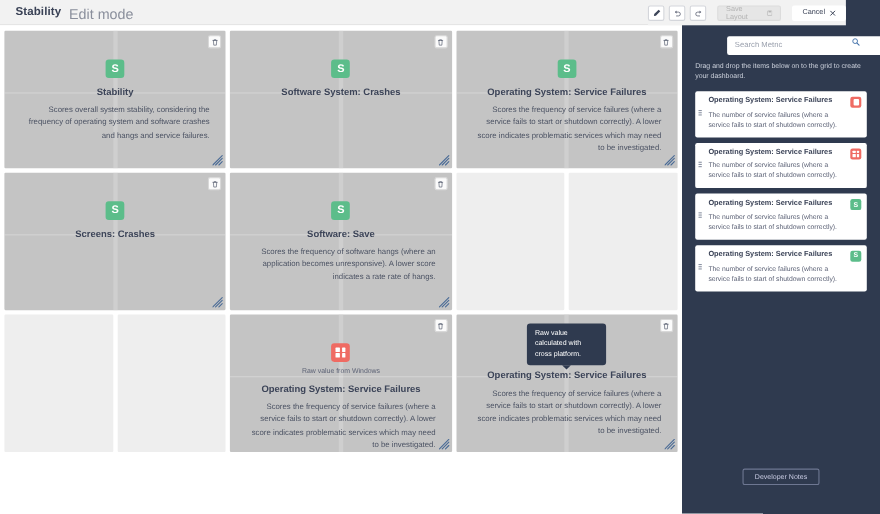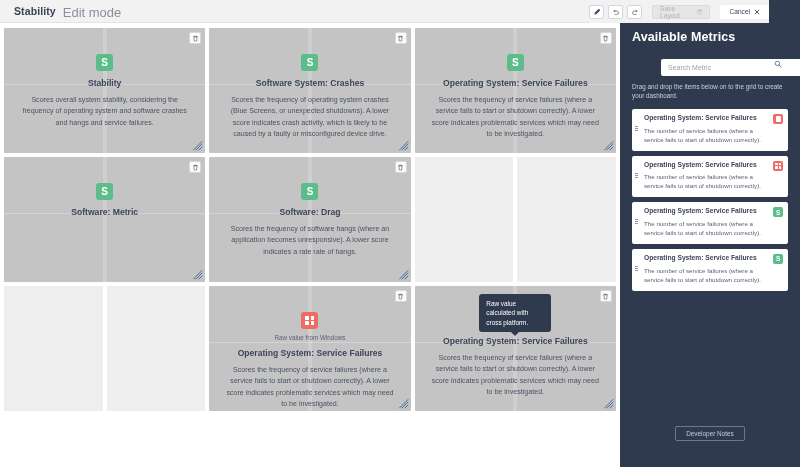--- a/index.html
+++ b/index.html
@@ -180,21 +180,21 @@
     color: #3c4458;
     margin-top: 7px;
     text-align: center;
     line-height: 1.25;
   }
 
   .widget-desc {
     font-size: 7.1px;
     color: #4b5263;
     line-height: 1.62;
-    text-align: center;
+    text-align: right;
     margin-top: 6px;
     padding: 0 12px;
     max-width: 196px;
   }
 
   
   .tooltip {
     position: absolute;
     background: #2f3a4f;
     color: #ffffff;
@@ -448,21 +448,20 @@
             <div class="widget-trash">
               <svg viewBox="0 0 16 16">
                 <path d="M3.5 4h9M6 4V2.6h4V4M4.6 4.8l.7 9h5.4l.7-9" fill="none" stroke="#4a5265" stroke-width="1.3" stroke-linecap="round"></path>
               </svg>
             </div>
             <div class="widget-body">
               <div class="badge green">
                 <span>S</span>
               </div>
               <div class="widget-title">Software System: Crashes</div>
-              <div class="widget-desc">Scores the frequency of operating system crashes (Blue Screens, or unexpected shutdowns). A lower score indicates crash activity, which is likely to be caused by a faulty or misconfigured device drive.</div>
             </div>
             <div class="widget-resize">
               <svg viewBox="0 0 10 10" width="10" height="10">
                 <path d="M9 3L3 9M9 6L6 9M9 0.5L0.5 9" stroke="#4a6b96" stroke-width="1" stroke-linecap="round"></path>
               </svg>
             </div>
           </div>
           <div class="widget">
             <div class="widget-trash">
               <svg viewBox="0 0 16 16">
@@ -485,39 +484,39 @@
           <div class="widget">
             <div class="widget-trash">
               <svg viewBox="0 0 16 16">
                 <path d="M3.5 4h9M6 4V2.6h4V4M4.6 4.8l.7 9h5.4l.7-9" fill="none" stroke="#4a5265" stroke-width="1.3" stroke-linecap="round"></path>
               </svg>
             </div>
             <div class="widget-body">
               <div class="badge green">
                 <span>S</span>
               </div>
-              <div class="widget-title">Software: Metric</div>
+              <div class="widget-title">Screens: Crashes</div>
             </div>
             <div class="widget-resize">
               <svg viewBox="0 0 10 10" width="10" height="10">
                 <path d="M9 3L3 9M9 6L6 9M9 0.5L0.5 9" stroke="#4a6b96" stroke-width="1" stroke-linecap="round"></path>
               </svg>
             </div>
           </div>
           <div class="widget">
             <div class="widget-trash">
               <svg viewBox="0 0 16 16">
                 <path d="M3.5 4h9M6 4V2.6h4V4M4.6 4.8l.7 9h5.4l.7-9" fill="none" stroke="#4a5265" stroke-width="1.3" stroke-linecap="round"></path>
               </svg>
             </div>
             <div class="widget-body">
               <div class="badge green">
                 <span>S</span>
               </div>
-              <div class="widget-title">Software: Drag</div>
+              <div class="widget-title">Software: Save</div>
               <div class="widget-desc">Scores the frequency of software hangs (where an application becomes unresponsive). A lower score indicates a rate rate of hangs.</div>
             </div>
             <div class="widget-resize">
               <svg viewBox="0 0 10 10" width="10" height="10">
                 <path d="M9 3L3 9M9 6L6 9M9 0.5L0.5 9" stroke="#4a6b96" stroke-width="1" stroke-linecap="round"></path>
               </svg>
             </div>
           </div>
           <div class="cell-empty"></div>
           <div class="cell-empty"></div>
@@ -603,21 +602,20 @@
 
       <div class="btn-cancel">
         <span>Cancel</span>
         <svg viewBox="0 0 16 16" width="6" height="6">
           <path d="M3 3l10 10M13 3L3 13" stroke="#3c4458" stroke-width="2.4" stroke-linecap="round"></path>
         </svg>
       </div>
     </div>
 
     <div class="panel-inner">
-      <div class="panel-title">Available Metrics</div>
 
       <div class="search-wrap">
         <input class="search-input" type="text" placeholder="Search Metric" style="">
         <svg class="search-icon" viewBox="0 0 16 16" width="8" height="8">
           <circle cx="6.8" cy="6.8" r="4.3" fill="none" stroke="#3f6fa8" stroke-width="1.7"></circle>
           <path d="M10.2 10.2L14 14" stroke="#3f6fa8" stroke-width="1.9" stroke-linecap="round"></path>
         </svg>
       </div>
 
       <div class="panel-hint">Drag and drop the items below on to the grid to create your dashboard.</div>

